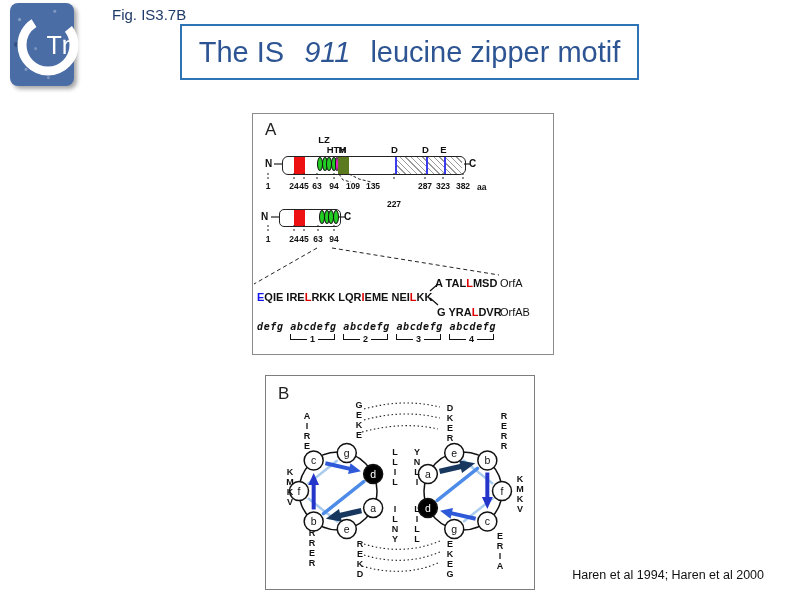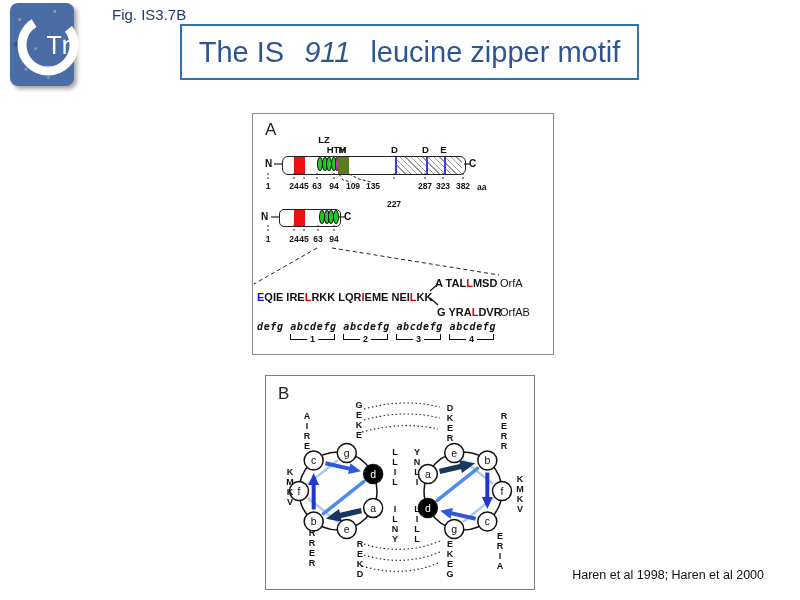--- a/index.html
+++ b/index.html
@@ -315,14 +315,14 @@
 R
 I
 A</div>
         <div class="vcol" style="left: 178px; top: 163px;">E
 K
 E
 G</div>
       </div>
   </div>
 
-  <div class="citation">Haren et al 1998; Haren et al 2000</div>
+  <div class="citation">Haren et al 1994; Haren et al 2000</div>
 </div>
 
 </body></html>

